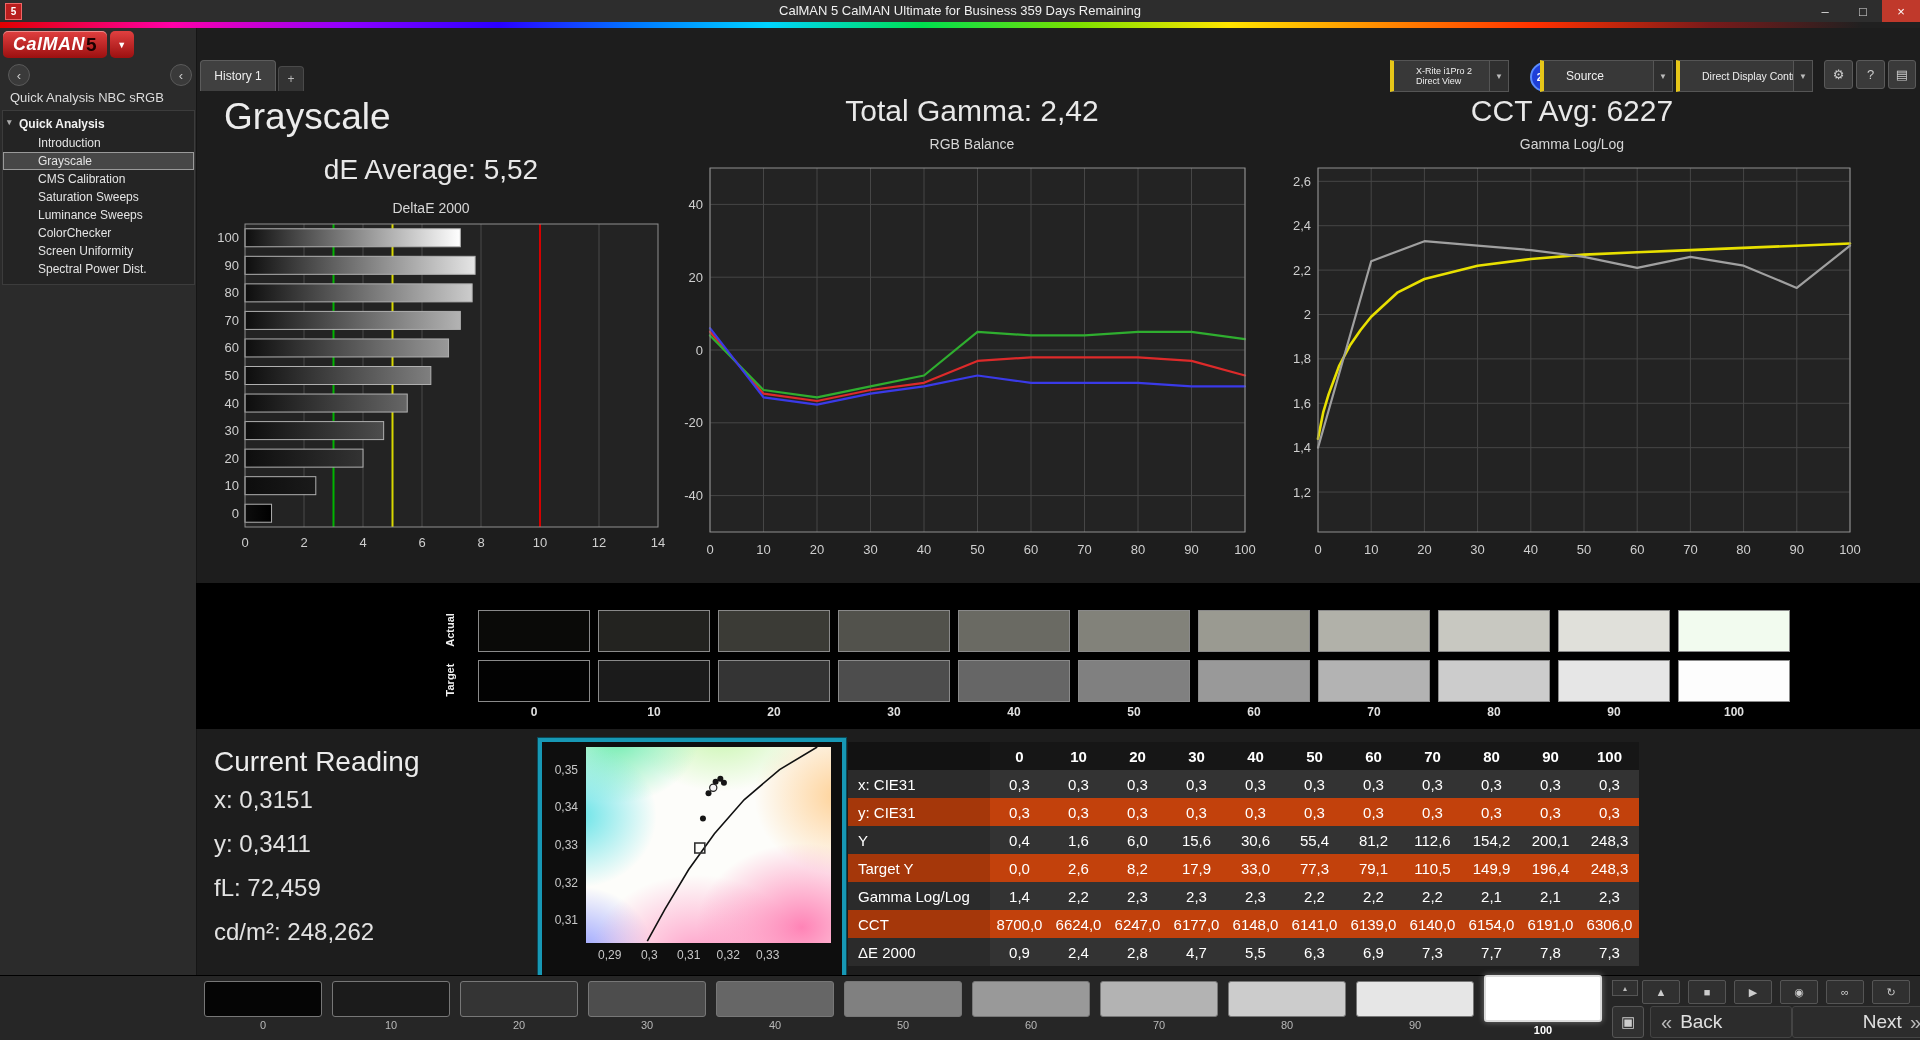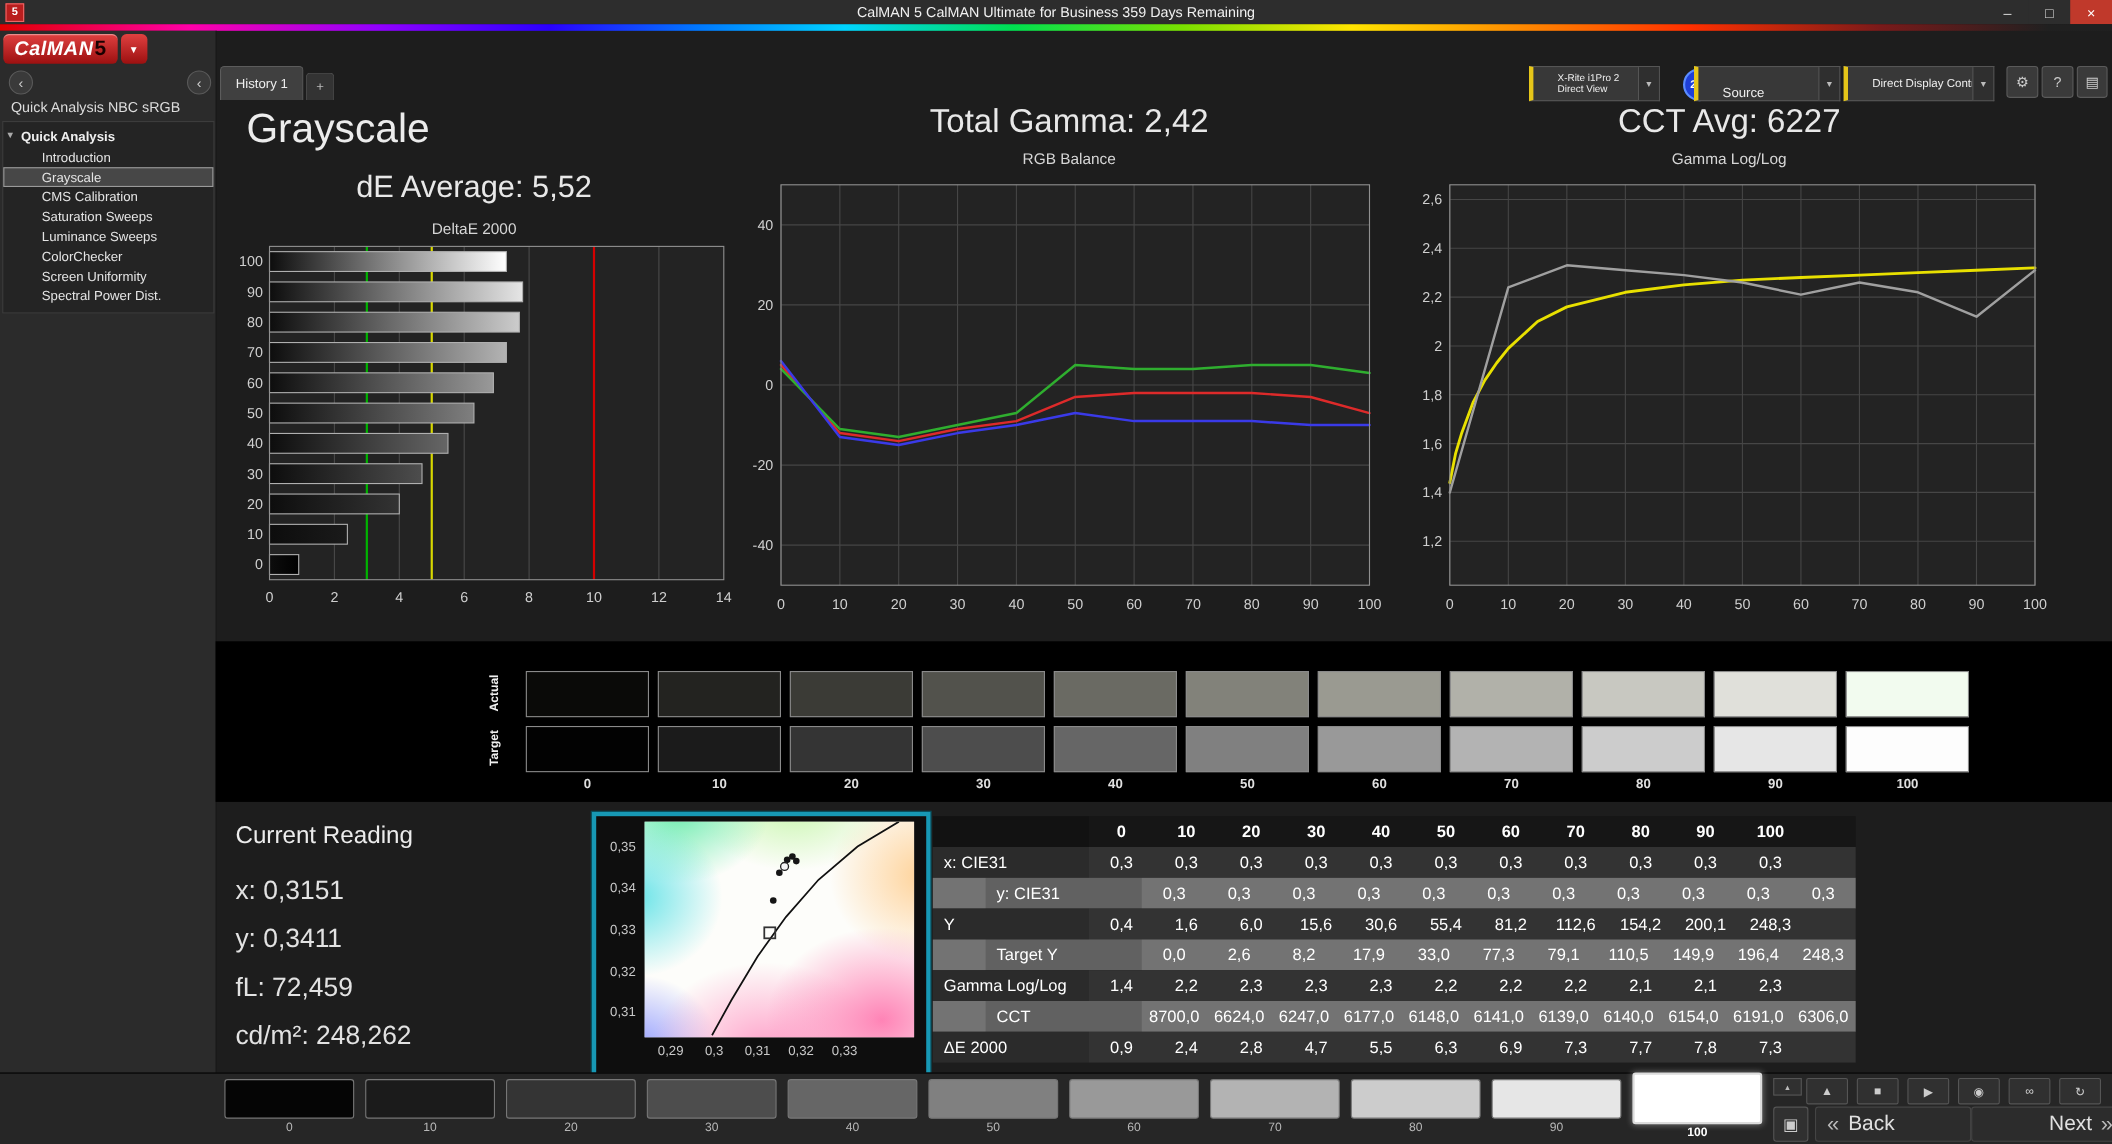--- a/index.html
+++ b/index.html
@@ -63,21 +63,21 @@
   
   .strip{left:196px;top:583px;width:1724px;height:146px;background:#000;}
   .rot-label{position:absolute;width:44px;text-align:center;transform:rotate(-90deg);font-size:11px;font-weight:bold;color:#f0f0f0;}
   .strip-row{position:absolute;display:flex;gap:8px;}
   .strip-patch{width:110px;height:40px;border:1px solid #8a8a8a;}
   .strip-labels{position:absolute;display:flex;gap:8px;}
   .strip-label{width:112px;text-align:center;font-size:12px;font-weight:bold;color:#e0e0e0;}
 
   
   .cur{left:214px;top:746px;}
-  .cur-title{font-size:22px;color:#ececec;margin-bottom:16px;}
+  .cur-title{font-size:28px;color:#ececec;}
   .cur-line{font-size:24px;color:#e2e2e2;line-height:44px;}
 
   
   .cie{left:538px;top:738px;width:300px;height:238px;background:#0e0e0e;border:4px solid #1798b5;box-shadow:0 0 0 1px #0a4a58;}
   .cie-ylabels{position:absolute;left:0px;top:5px;width:40px;height:196px;}
   .cie-tick{position:absolute;right:4px;font-size:12px;color:#c8c8c8;}
   .cie-plot{position:absolute;left:44px;top:5px;width:245px;height:196px;}
   .cie-bg{position:absolute;left:0;top:0;width:245px;height:196px;
     background:
       radial-gradient(ellipse 150px 120px at 88% 92%, rgba(255,110,170,.85), rgba(255,110,170,0) 70%),
@@ -89,21 +89,21 @@
       radial-gradient(ellipse 140px 130px at 103% 25%, rgba(255,200,130,.8), rgba(255,200,130,0) 60%),
       #fdfdfa;}
   .cie-xlabels{position:absolute;left:44px;top:206px;width:245px;height:16px;}
   .cie-tick-x{position:absolute;width:40px;text-align:center;font-size:12px;color:#c8c8c8;}
 
   
   .grid-table{left:848px;top:742px;}
   .t-row{display:flex;height:28px;}
   .t-header{background:#161616;font-weight:bold;}
   .t-dark{background:#333333;}
-  .t-light{background:#737373;padding-left:48px;}
+  .t-light{background:#c2410c;}
   .t-label{width:142px;display:flex;align-items:center;padding-left:10px;box-sizing:border-box;font-size:15px;color:#fff;background:rgba(0,0,0,.15);}
   .t-cell{width:59px;display:flex;align-items:center;justify-content:center;font-size:15px;color:#fff;}
 
   
   .bottombar{left:0;top:975px;width:1920px;height:65px;background:#262626;border-top:1px solid #000;}
   .bottom-patches{position:absolute;left:204px;top:5px;display:flex;gap:10px;}
   .bpatch{width:118px;display:flex;flex-direction:column;align-items:center;}
   .bswatch{width:118px;height:36px;border:1px solid #777;border-radius:3px;box-sizing:border-box;}
   .blabel{font-size:11px;color:#b8b8b8;margin-top:2px;}
   .bpatch.selected .bswatch{height:47px;margin-top:-6px;border:2px solid #dcdcdc;box-shadow:0 0 6px rgba(255,255,255,.35);}
@@ -167,21 +167,21 @@
 <div class="abs tab-add">+</div>
 
 <div class="abs drop" style="left:1390px;top:60px;width:114px;">
   <div class="dtext meter-lines">
     <div>X-Rite i1Pro 2</div>
     <div>Direct View</div>
   </div>
   <div class="chev">▼</div>
 </div>
 <div class="abs badge">232</div>
-<div class="abs drop" style="left:1540px;top:60px;width:128px;font-size:12px;align-items:flex-end;">
+<div class="abs drop" style="left:1540px;top:60px;width:128px;font-size:12px;">
   <div class="dtext">Source</div>
   <div class="chev">▼</div>
 </div>
 <div class="abs drop" style="left:1676px;top:60px;width:132px;font-size:10.5px;">
   <div class="dtext">Direct Display Control</div>
   <div class="chev">▼</div>
 </div>
 <div class="abs sq-btn" style="left:1824px;top:60px;">⚙</div>
 <div class="abs sq-btn" style="left:1856px;top:60px;">?</div>
 <div class="abs sq-btn" style="left:1888px;top:60px;width:26px;">▤</div>

